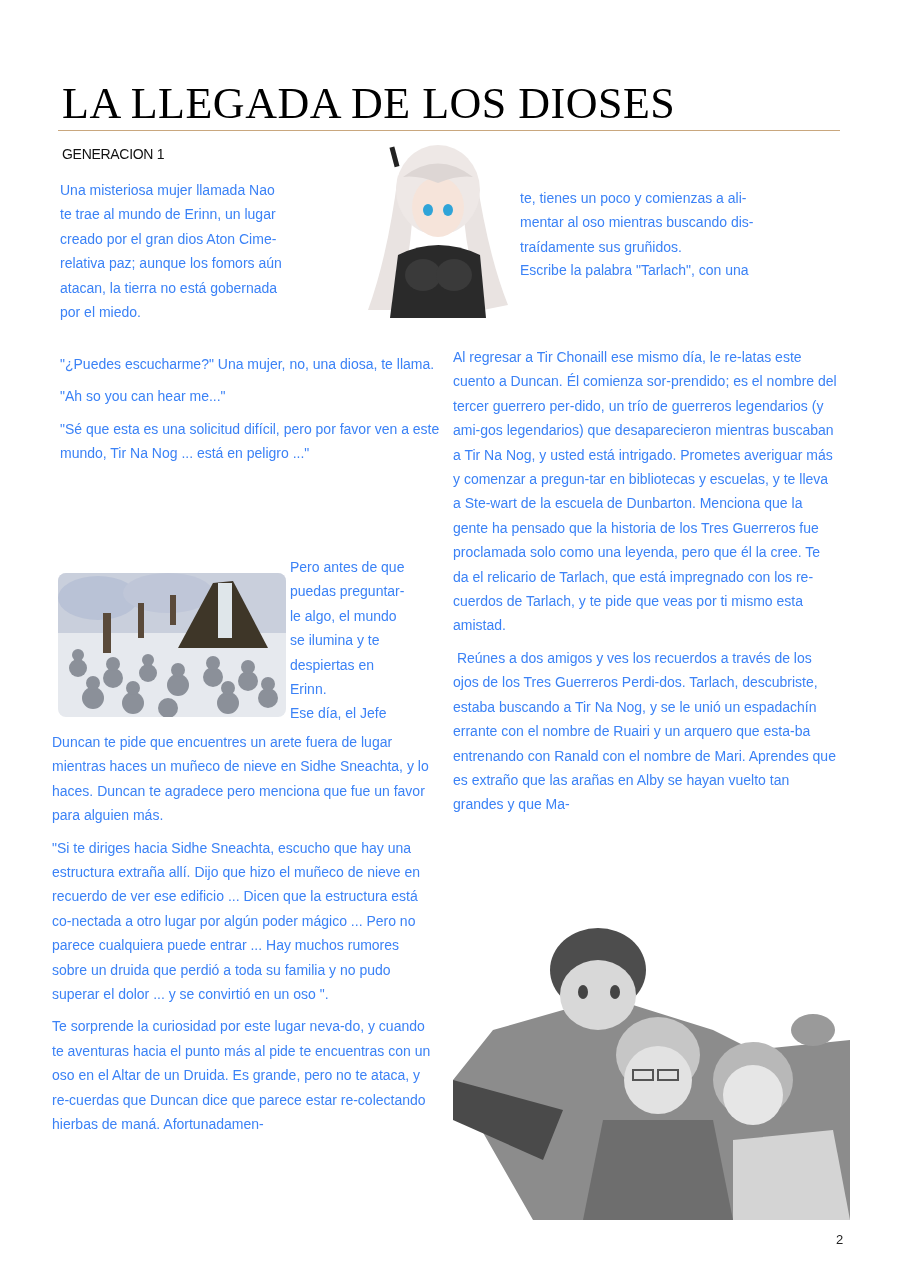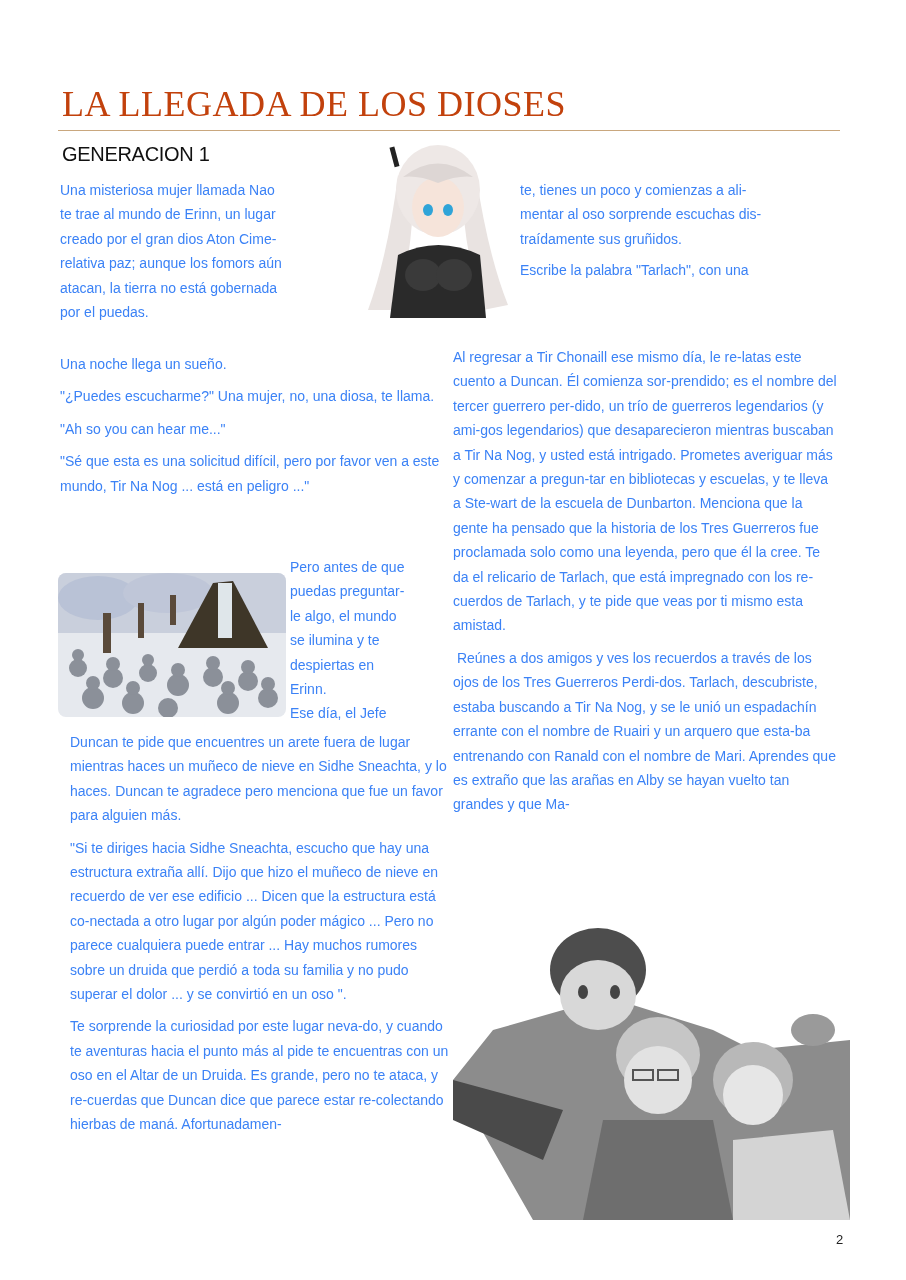--- a/index.html
+++ b/index.html
@@ -1,71 +1,70 @@
 <!DOCTYPE html>
 <html><head>
 <meta charset="utf-8">
 <style>
   html, body { margin:0; padding:0; background:#ffffff; }
   body { width:906px; height:1280px; position:relative; overflow:hidden;
          font-family:"Liberation Sans", sans-serif; color:#111; }
   .title { position:absolute; left:62px; top:82px; font-family:"Liberation Serif", serif;
-           font-size:36px; letter-spacing:0.5px; color:#c2410c; line-height:44px; }
+           font-size:44px; letter-spacing:0.5px; color:#000000; line-height:44px; }
   .rule { position:absolute; left:58px; top:130px; width:782px; height:1px; background:#c9a77e; }
   .subtitle { position:absolute; left:62px; top:140px; font-family:"Liberation Sans", sans-serif;
-              font-size:20px; color:#111; line-height:28px; letter-spacing:-0.3px; }
+              font-size:14px; color:#111; line-height:28px; letter-spacing:-0.3px; }
   .text { position:absolute; font-size:14px; line-height:24.4px; color:#3b82f6; }
   .text p { margin:0 0 8px 0; }
   .fig { position:absolute; overflow:hidden; }
   .pagenum { position:absolute; left:836px; top:1232px; font-size:13px; color:#222; }
 </style>
 </head>
 <body>
 
 <div class="title">LA LLEGADA DE LOS DIOSES</div>
 <div class="rule"></div>
 <div class="subtitle">GENERACION 1</div>
 
 <div class="text" style="left:60px; top:178px; width:300px;">
   <div>Una misteriosa mujer llamada Nao</div>
   <div>te trae al mundo de Erinn, un lugar</div>
   <div>creado por el gran dios Aton Cime-</div>
   <div>relativa paz; aunque los fomors aún</div>
   <div>atacan, la tierra no está gobernada</div>
-  <div>por el puedas.</div>
+  <div>por el miedo.</div>
 </div>
 
 <div class="fig" style="left:358px; top:135px; width:158px; height:183px;">
   <svg width="158" height="183" viewBox="0 0 158 183">
     <rect width="158" height="183" fill="#ffffff"></rect>
     <path d="M40 40 Q30 120 10 175 L40 175 Q55 110 55 60 Z" fill="#e9e3e1"></path>
     <path d="M118 40 Q130 120 150 170 L125 175 Q105 110 105 60 Z" fill="#e9e3e1"></path>
     <ellipse cx="80" cy="55" rx="42" ry="45" fill="#eee8e6"></ellipse>
     <ellipse cx="80" cy="72" rx="26" ry="30" fill="#f6e4da"></ellipse>
     <ellipse cx="70" cy="75" rx="5" ry="6" fill="#2fa4d8"></ellipse>
     <ellipse cx="90" cy="75" rx="5" ry="6" fill="#2fa4d8"></ellipse>
     <path d="M45 42 Q80 15 115 42 Q100 40 80 48 Q60 40 45 42 Z" fill="#ddd6d4"></path>
     <rect x="34" y="12" width="5" height="20" fill="#222" transform="rotate(-15 36 22)"></rect>
     <path d="M40 120 Q80 100 122 120 L128 183 L32 183 Z" fill="#2a2a2a"></path>
     <ellipse cx="65" cy="140" rx="18" ry="16" fill="#3a3a3a"></ellipse>
     <ellipse cx="96" cy="140" rx="18" ry="16" fill="#3a3a3a"></ellipse>
   </svg>
 </div>
 
-<div class="text" style="left:520px; top:178px; width:320px;">
+<div class="text" style="left:520px; top:186px; width:320px;">
   <div>te, tienes un poco y comienzas a ali-</div>
-  <div>mentar al oso sorprende escuchas dis-</div>
+  <div>mentar al oso mientras buscando dis-</div>
   <div>traídamente sus gruñidos.</div>
 </div>
 <div class="text" style="left:520px; top:258px; width:320px;">
   <div>Escribe la palabra "Tarlach", con una</div>
 </div>
 
 <div class="text" style="left:60px; top:352px; width:385px;">
-  <p>Una noche llega un sueño.</p>
   <p>"¿Puedes escucharme?" Una mujer, no, una diosa, te llama.</p>
   <p>"Ah so you can hear me..."</p>
   <p>"Sé que esta es una solicitud difícil, pero por favor ven a este mundo, Tir Na Nog ... está en peligro ..."</p>
 </div>
 
 <div class="fig" style="left:58px; top:573px; width:228px; height:144px; border-radius:8px;">
   <svg width="228" height="144" viewBox="0 0 228 144">
     <rect width="228" height="144" fill="#e6e9ee"></rect>
     <rect width="228" height="60" fill="#c9cfdc"></rect>
     <ellipse cx="40" cy="25" rx="40" ry="22" fill="#b9c2d6"></ellipse>
@@ -104,21 +103,21 @@
 <div class="text" style="left:290px; top:555px; width:155px;">
   <div>Pero antes de que</div>
   <div>puedas preguntar-</div>
   <div>le algo, el mundo</div>
   <div>se ilumina y te</div>
   <div>despiertas en</div>
   <div>Erinn.</div>
   <div style="margin-top:0;">Ese día, el Jefe</div>
 </div>
 
-<div class="text" style="left:70px; top:730px; width:385px;">
+<div class="text" style="left:52px; top:730px; width:385px;">
   <p>Duncan te pide que encuentres un arete fuera de lugar mientras haces un muñeco de nieve en Sidhe Sneachta, y lo haces. Duncan te agradece pero menciona que fue un favor para alguien más.</p>
   <p>"Si te diriges hacia Sidhe Sneachta, escucho que hay una estructura extraña allí. Dijo que hizo el muñeco de nieve en recuerdo de ver ese edificio ... Dicen que la estructura está co-nectada a otro lugar por algún poder mágico ... Pero no parece cualquiera puede entrar ... Hay muchos rumores sobre un druida que perdió a toda su familia y no pudo superar el dolor ... y se convirtió en un oso ".</p>
   <p>Te sorprende la curiosidad por este lugar neva-do, y cuando te aventuras hacia el punto más al pide te encuentras con un oso en el Altar de un Druida. Es grande, pero no te ataca, y re-cuerdas que Duncan dice que parece estar re-colectando hierbas de maná. Afortunadamen-</p>
 </div>
 
 <div class="text" style="left:453px; top:345px; width:385px;">
   <p>Al regresar a Tir Chonaill ese mismo día, le re-latas este cuento a Duncan. Él comienza sor-prendido; es el nombre del tercer guerrero per-dido, un trío de guerreros legendarios (y ami-gos legendarios) que desaparecieron mientras buscaban a Tir Na Nog, y usted está intrigado. Prometes averiguar más y comenzar a pregun-tar en bibliotecas y escuelas, y te lleva a Ste-wart de la escuela de Dunbarton. Menciona que la gente ha pensado que la historia de los Tres Guerreros fue proclamada solo como una leyenda, pero que él la cree. Te da el relicario de Tarlach, que está impregnado con los re-cuerdos de Tarlach, y te pide que veas por ti mismo esta amistad.</p>
   <p style="white-space:pre-wrap;"> Reúnes a dos amigos y ves los recuerdos a través de los ojos de los Tres Guerreros Perdi-dos. Tarlach, descubriste, estaba buscando a Tir Na Nog, y se le unió un espadachín errante con el nombre de Ruairi y un arquero que esta-ba entrenando con Ranald con el nombre de Mari. Aprendes que es extraño que las arañas en Alby se hayan vuelto tan grandes y que Ma-</p>
 </div>
 

